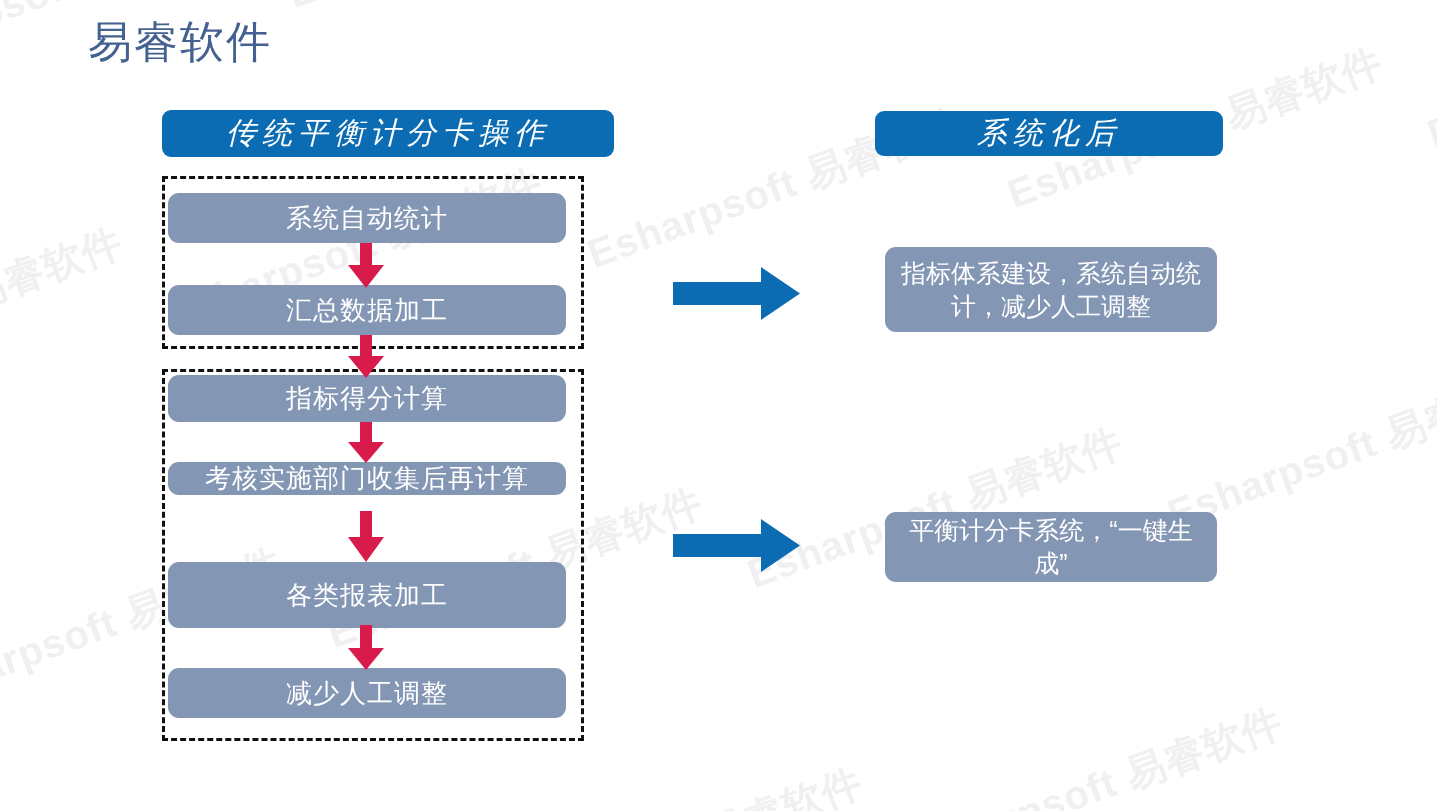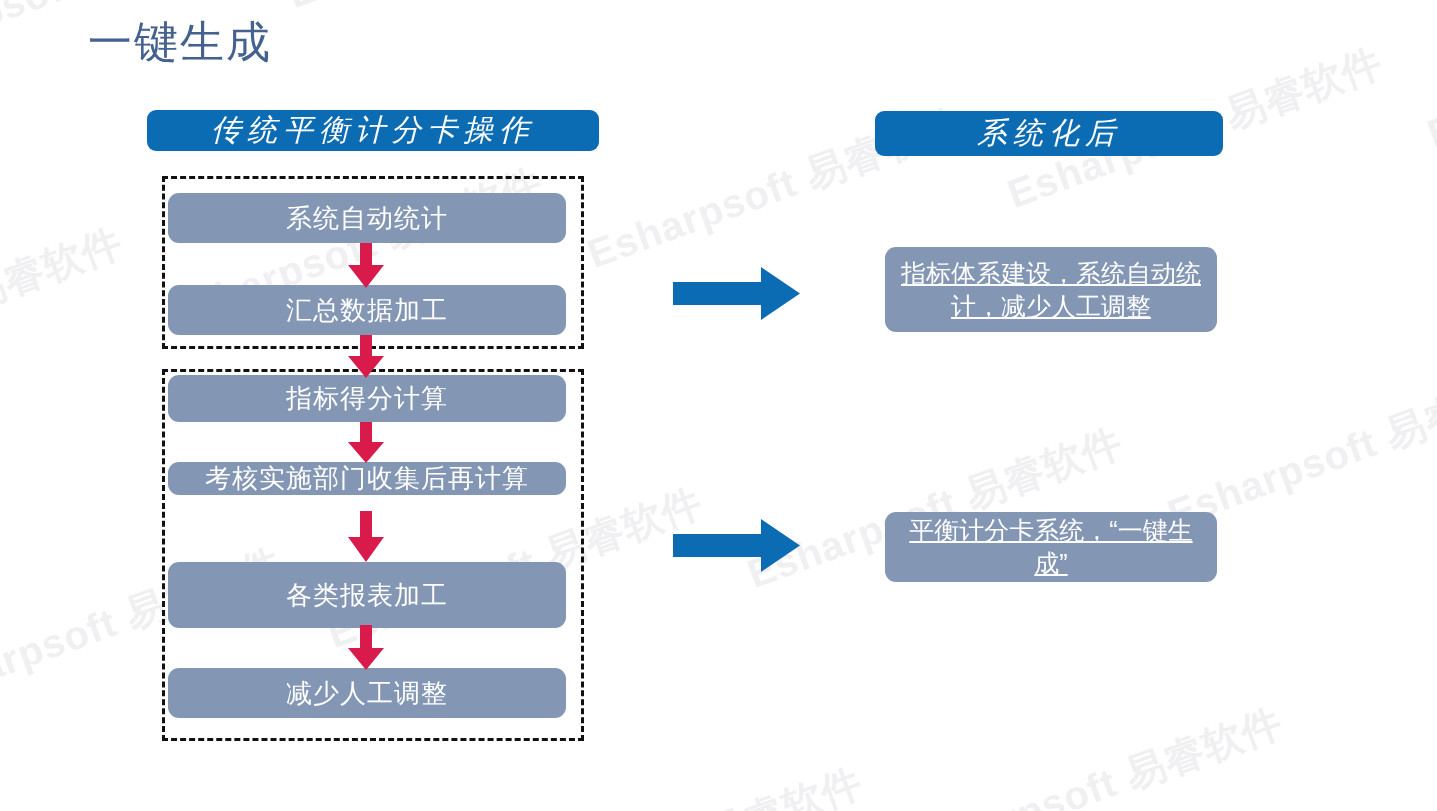--- a/index.html
+++ b/index.html
@@ -70,24 +70,24 @@
     align-items: center;
     justify-content: center;
     font-family: "Liberation Serif", "DejaVu Serif", serif;
     font-size: 30px;
     letter-spacing: 6px;
     z-index: 20;
     font-style: italic;
     font-weight: 400;
   }
   #header-left {
-    left: 147px;
+    left: 162px;
     top: 110px;
     width: 452px;
-    height: 41px;
+    height: 47px;
   }
   #header-right {
     left: 875px;
     top: 111px;
     width: 348px;
     height: 45px;
   }
 
   
   .dashed-group {
@@ -140,21 +140,20 @@
     display: flex;
     align-items: center;
     justify-content: center;
     text-align: center;
     font-size: 25px;
     line-height: 1.32;
     font-family: "Liberation Sans", "DejaVu Sans", sans-serif;
     z-index: 15;
     padding: 12px 14px;
     box-sizing: border-box;
-    text-decoration: underline;
   }
   #result-one { left: 885px; top: 247px; width: 332px; height: 85px; }
   #result-two { left: 885px; top: 512px; width: 332px; height: 70px; }
 
   
   .red-arrow {
     position: absolute;
     z-index: 18;
   }
   .red-arrow svg { display: block; }
@@ -183,21 +182,21 @@
 
     <div class="watermark" style="left:100px; top:820px;">Esharpsoft 易睿软件</div>
     <div class="watermark" style="left:520px; top:760px;">Esharpsoft 易睿软件</div>
     <div class="watermark" style="left:940px; top:700px;">Esharpsoft 易睿软件</div>
     <div class="watermark" style="left:1360px;top:640px;">Esharpsoft 易睿软件</div>
 
     <div class="watermark" style="left:680px; top:1040px;">Esharpsoft 易睿软件</div>
     <div class="watermark" style="left:1100px;top:980px;">Esharpsoft 易睿软件</div>
   </div>
 
-  <div id="page-title">一键生成</div>
+  <div id="page-title">易睿软件</div>
 
   <div class="col-header" id="header-left">传统平衡计分卡操作</div>
 
   <div class="col-header" id="header-right">系统化后</div>
 
   <div class="dashed-group" id="group-one"></div>
   <div class="dashed-group" id="group-two"></div>
 
   <div class="process-box" id="box-collect">系统自动统计</div>
 

